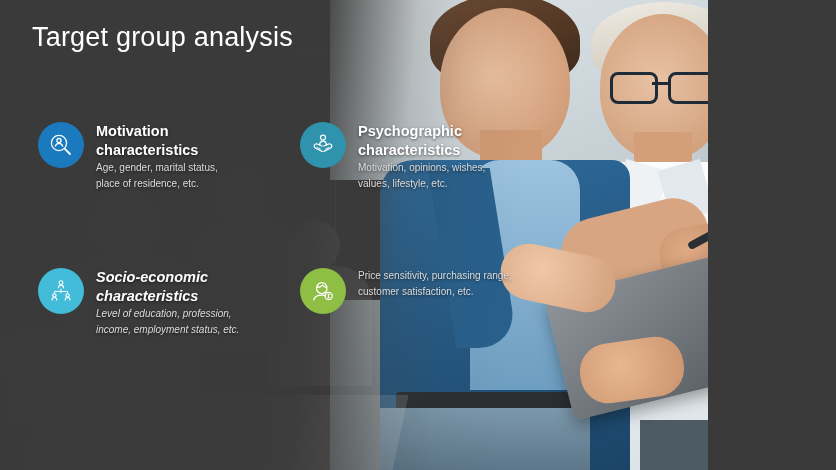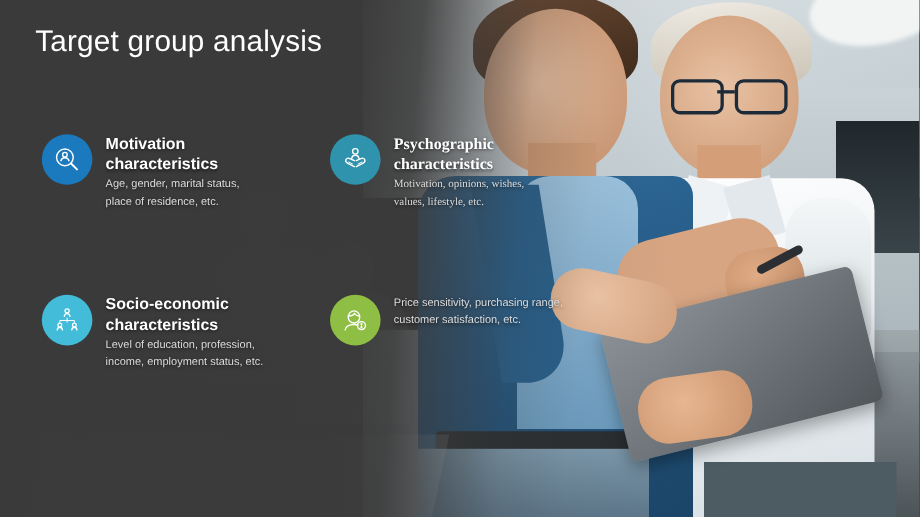--- a/index.html
+++ b/index.html
@@ -2,21 +2,21 @@
 <html><head>
 <meta charset="utf-8">
 <style>
   html,body{margin:0;padding:0;}
   body{
     width:836px;height:470px;
     font-family:"Liberation Sans", sans-serif;
     background:#3a3a3a;
     overflow:hidden;
   }
-  .slide{position:relative;width:836px;height:470px;overflow:hidden;background:#3a3a3a;}
+  .slide{position:relative;width:708px;height:470px;overflow:hidden;background:#3a3a3a;}
 
   
   .photo{position:absolute;inset:0;}
   .ph-ceiling{position:absolute;left:330px;top:0;width:506px;height:180px;
     background:linear-gradient(160deg,#dfe4e6 0%,#cfd8dc 45%,#bcc7cc 100%);}
   .ph-wallr{position:absolute;left:700px;top:80px;width:136px;height:250px;
     background:linear-gradient(180deg,#c9d2d6,#a9b5bb);}
   .ph-window{position:absolute;left:760px;top:110px;width:76px;height:120px;
     background:linear-gradient(180deg,#20272b,#39444a);}
   .ph-lamp{position:absolute;left:735px;top:-30px;width:130px;height:70px;
@@ -91,22 +91,22 @@
       rgba(58,58,58,.20) 56%,
       rgba(58,58,58,.05) 63%,
       rgba(58,58,58,0) 72%);}
 
   
   .content{position:absolute;inset:0;}
   .title{position:absolute;left:32px;top:22px;font-size:27px;font-weight:300;color:#ffffff;letter-spacing:.2px;}
 
   .card{position:absolute;width:300px;}
   .c1{left:38px;top:122px;}
-  .c2{left:300px;top:122px;font-family:Liberation Serif, serif;}
-  .c3{left:38px;top:268px;}
+  .c2{left:300px;top:122px;}
+  .c3{left:38px;top:268px;font-style:italic;}
   .c4{left:300px;top:268px;}
 
   .ico{position:absolute;left:0;top:0;width:46px;height:46px;border-radius:50%;
     display:flex;align-items:center;justify-content:center;}
   .ico svg{display:block;}
   .ring{position:absolute;left:-4px;top:-4px;width:54px;height:54px;border-radius:50%;z-index:-1;}
 
   .ctext{margin-left:58px;}
   .chead{font-size:14.5px;font-weight:bold;color:#ffffff;line-height:1.32;
     text-shadow:0 1px 3px rgba(0,0,0,.55);white-space:pre-line;}

